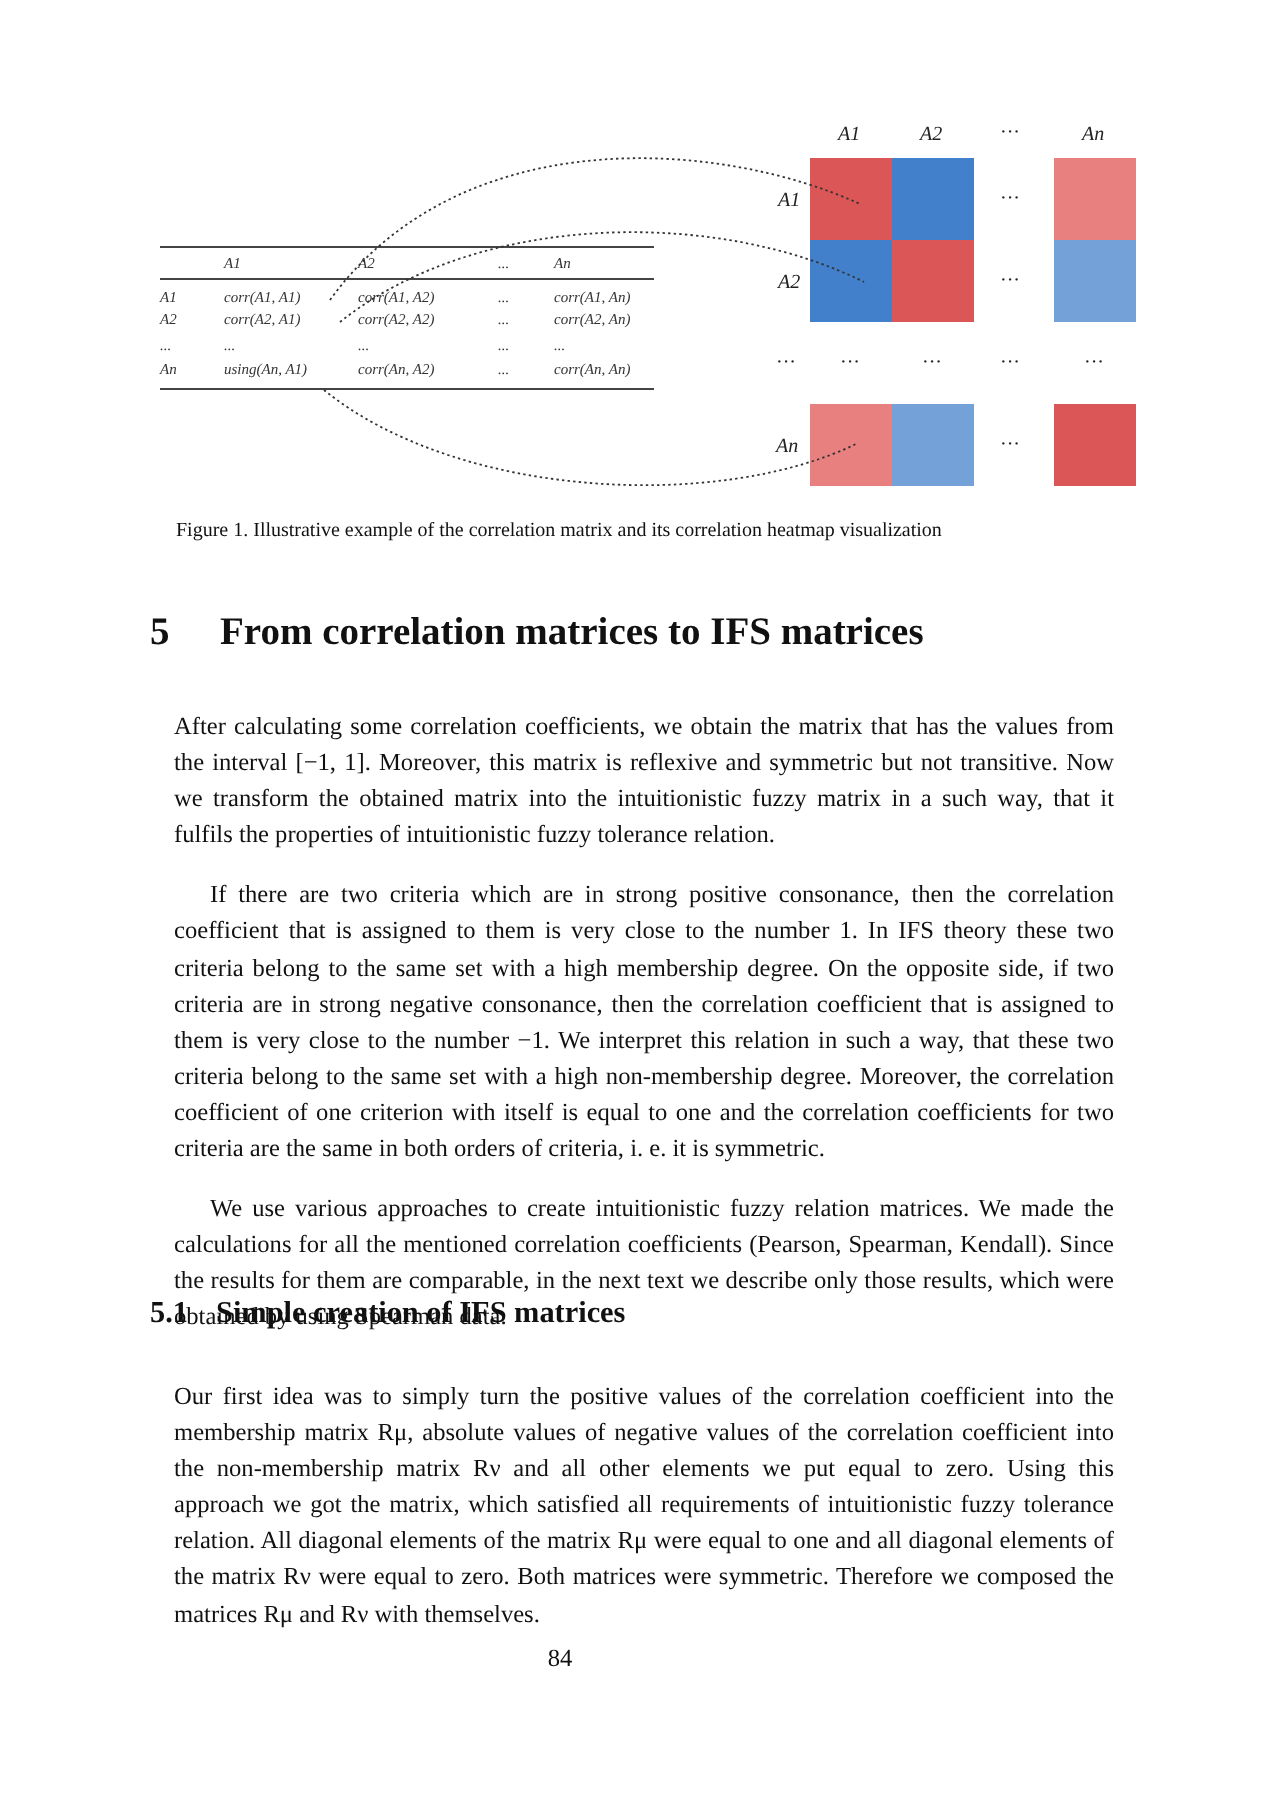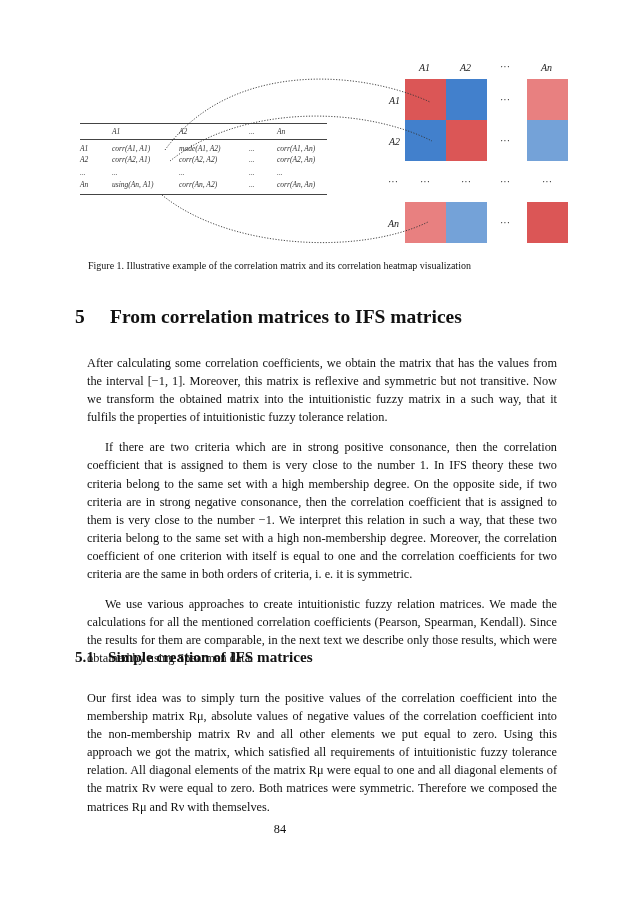--- a/index.html
+++ b/index.html
@@ -45,21 +45,21 @@
         <th class="c1">A1</th>
         <th class="c2">A2</th>
         <th class="c3">...</th>
         <th>An</th>
       </tr>
     </thead>
     <tbody>
       <tr>
         <td>A1</td>
         <td>corr(A1, A1)</td>
-        <td>made(A1, A2)</td>
+        <td>corr(A1, A2)</td>
         <td>...</td>
         <td>corr(A1, An)</td>
       </tr>
       <tr>
         <td>A2</td>
         <td>corr(A2, A1)</td>
         <td>corr(A2, A2)</td>
         <td>...</td>
         <td>corr(A2, An)</td>
       </tr>

